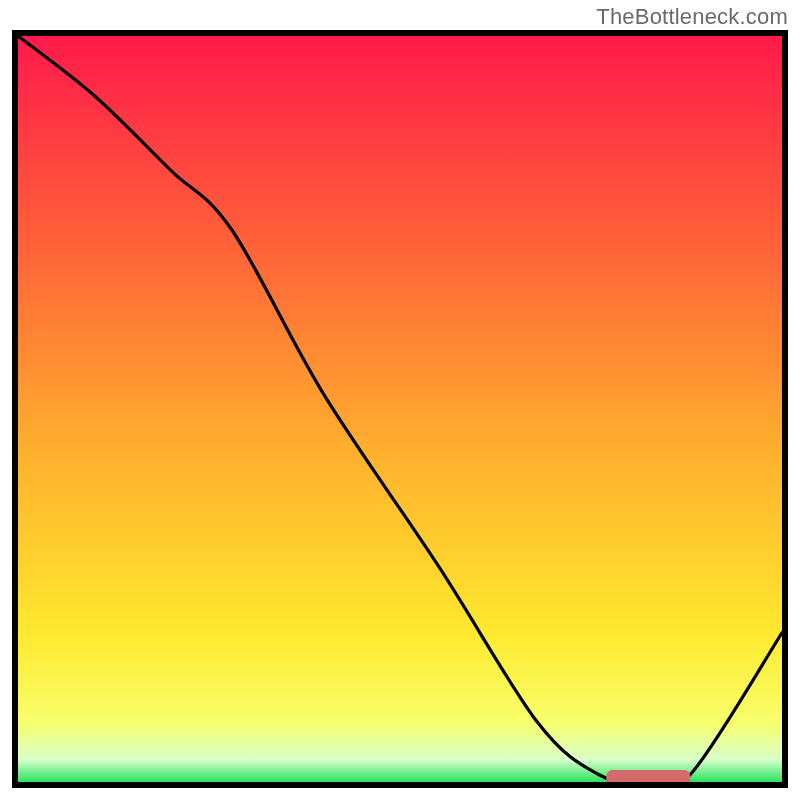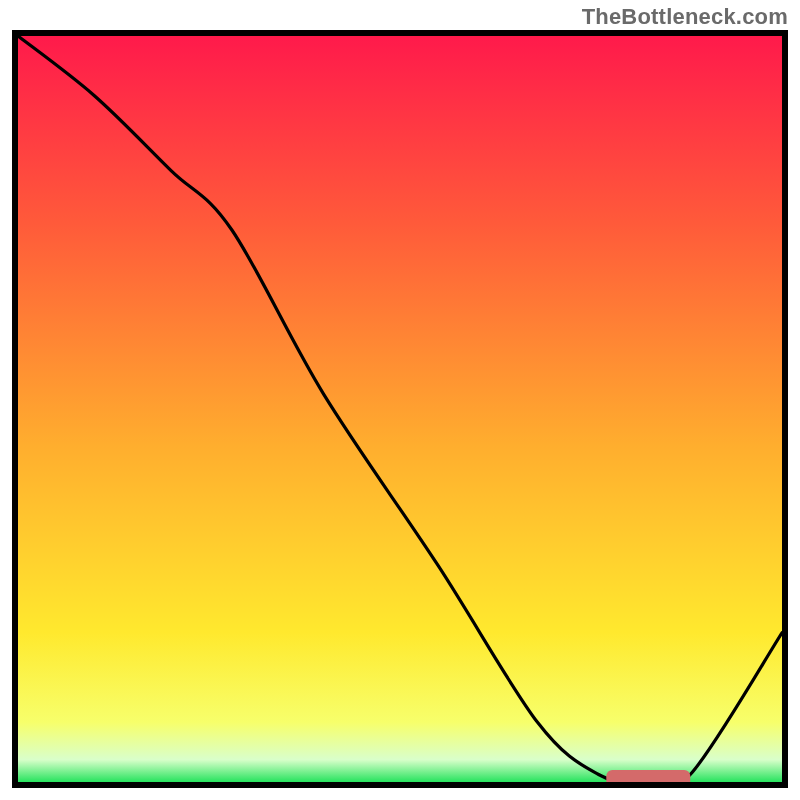--- a/index.html
+++ b/index.html
@@ -14,21 +14,21 @@
   .container {
     position: relative;
     width: 800px;
     height: 800px;
   }
   .watermark {
     position: absolute;
     top: 4px;
     right: 12px;
     font-size: 22px;
-    font-weight: bold;
+    font-weight: normal;
     color: #6a6a6a;
     letter-spacing: 0.2px;
     z-index: 5;
   }
   .plot-frame {
     position: absolute;
     left: 12px;
     top: 30px;
     width: 776px;
     height: 758px;

